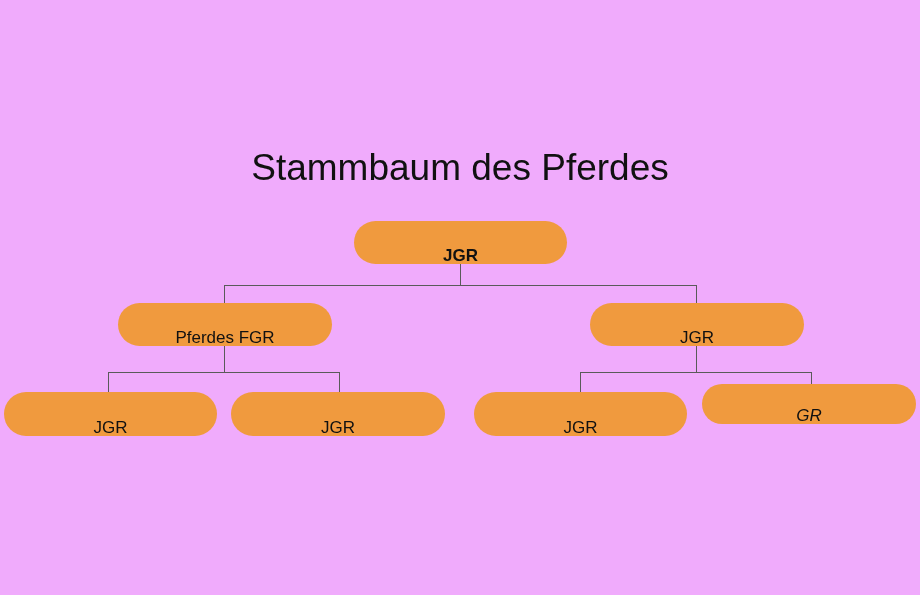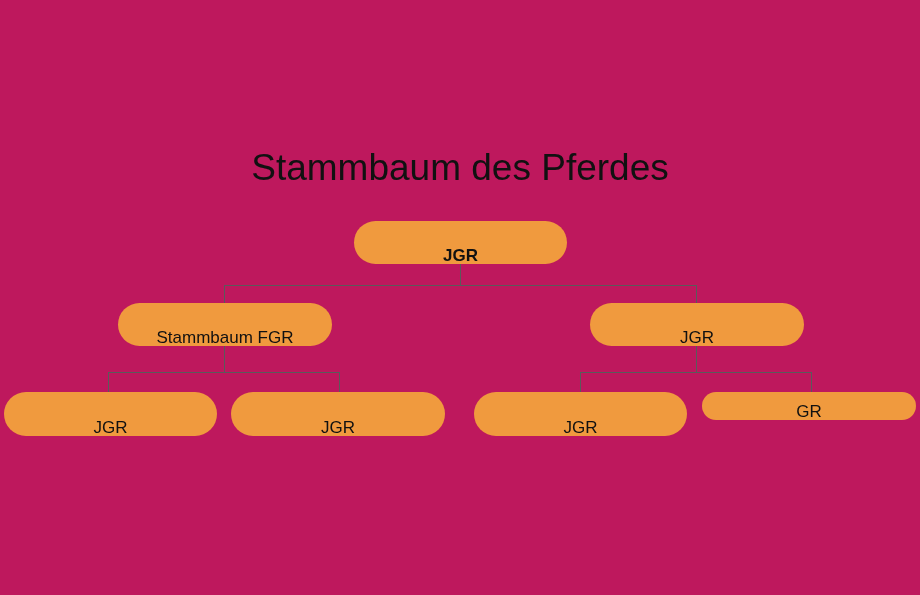--- a/index.html
+++ b/index.html
@@ -4,21 +4,21 @@
 <style>
   html, body {
     margin: 0;
     padding: 0;
     background: #ffffff;
   }
   #canvas {
     position: relative;
     width: 920px;
     height: 595px;
-    background: #be185d;
+    background: #f0abfc;
     overflow: hidden;
     font-family: "Liberation Sans", sans-serif;
   }
   #diagram-title {
     position: absolute;
     left: 0;
     top: 147px;
     width: 920px;
     text-align: center;
     font-size: 37px;
@@ -79,36 +79,36 @@
       <path d="M 580.5 372.5 L 580.5 392"></path>
       <path d="M 811.5 372.5 L 811.5 392"></path>
     </g>
   </svg>
 
   <div class="node root" style="left:354px; top:221px; width:213px; height:43px;">
     <span class="node-label">JGR</span>
   </div>
 
   <div class="node" style="left:118px; top:303px; width:214px; height:43px;">
-    <span class="node-label">Stammbaum FGR</span>
+    <span class="node-label">Pferdes FGR</span>
   </div>
 
   <div class="node" style="left:590px; top:303px; width:214px; height:43px;">
     <span class="node-label">JGR</span>
   </div>
 
   <div class="node" style="left:4px; top:392px; width:213px; height:44px;">
     <span class="node-label">JGR</span>
   </div>
 
   <div class="node" style="left:231px; top:392px; width:214px; height:44px;">
     <span class="node-label">JGR</span>
   </div>
 
   <div class="node" style="left:474px; top:392px; width:213px; height:44px;">
     <span class="node-label">JGR</span>
   </div>
 
-  <div class="node" style="left:702px; top:392px; width:214px; height:28px;">
+  <div class="node" style="left:702px; top:384px; width:214px; height:40px;font-style:italic;">
     <span class="node-label">GR</span>
   </div>
 
 </div>
 
 </body></html>

